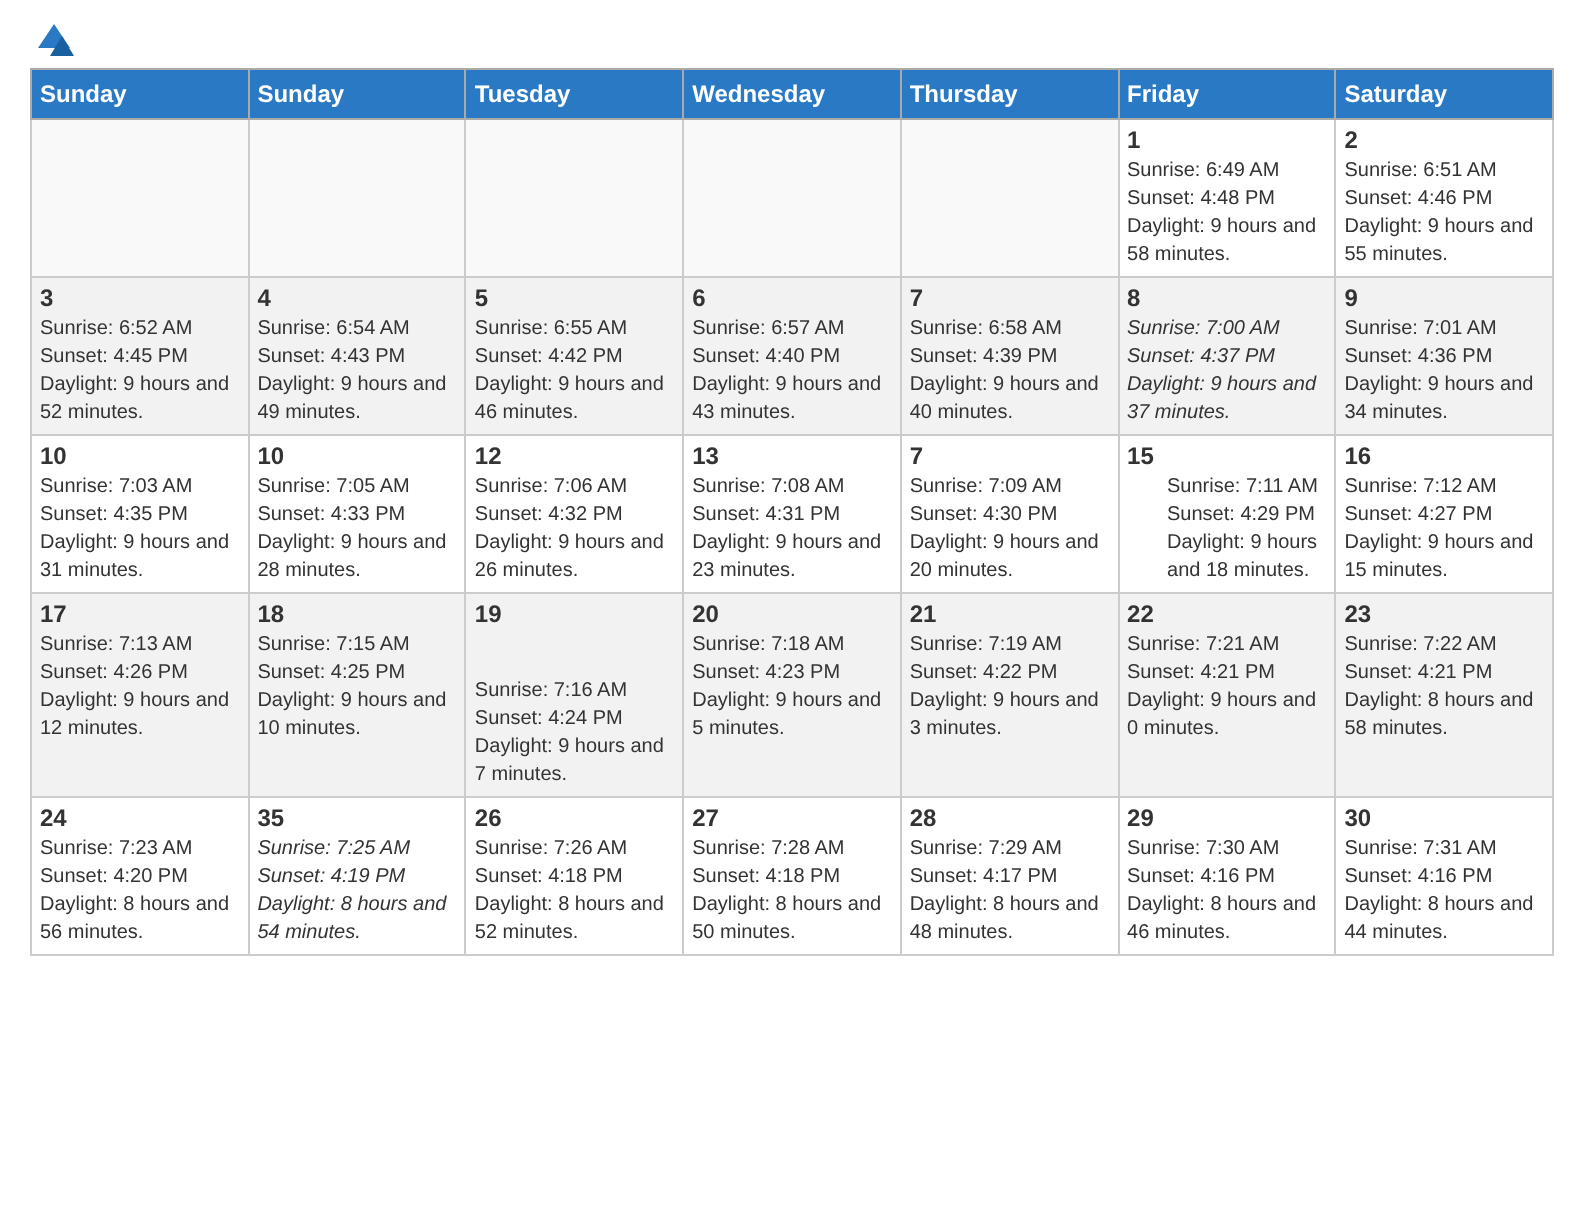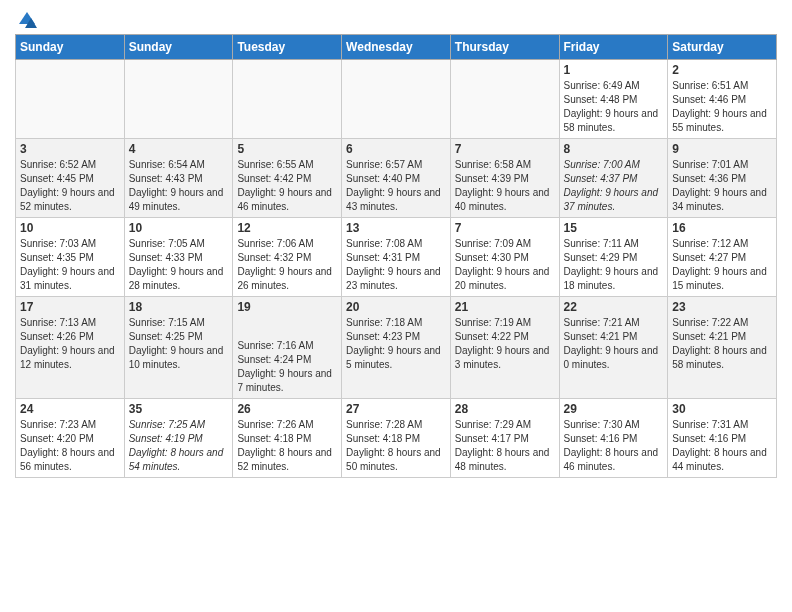--- a/index.html
+++ b/index.html
@@ -223,21 +223,21 @@
 Daylight: 9 hours and 23 minutes.</div>
           </td>
           <td style="background: rgb(255, 255, 255);">
             <span class="day-num">7</span>
             <div class="day-info" style="white-space: pre-line;">Sunrise: 7:09 AM
 Sunset: 4:30 PM
 Daylight: 9 hours and 20 minutes.</div>
           </td>
           <td style="background: rgb(255, 255, 255);">
             <span class="day-num">15</span>
-            <div class="day-info" style="white-space: pre-line;">Sunrise: 7:11 AM
+            <div class="day-info" style="white-space: pre-line; margin-left: 20px;">Sunrise: 7:11 AM
 Sunset: 4:29 PM
 Daylight: 9 hours and 18 minutes.</div>
           </td>
           <td style="background: rgb(255, 255, 255);">
             <span class="day-num">16</span>
             <div class="day-info" style="white-space: pre-line;">Sunrise: 7:12 AM
 Sunset: 4:27 PM
 Daylight: 9 hours and 15 minutes.</div>
           </td>
         </tr>

